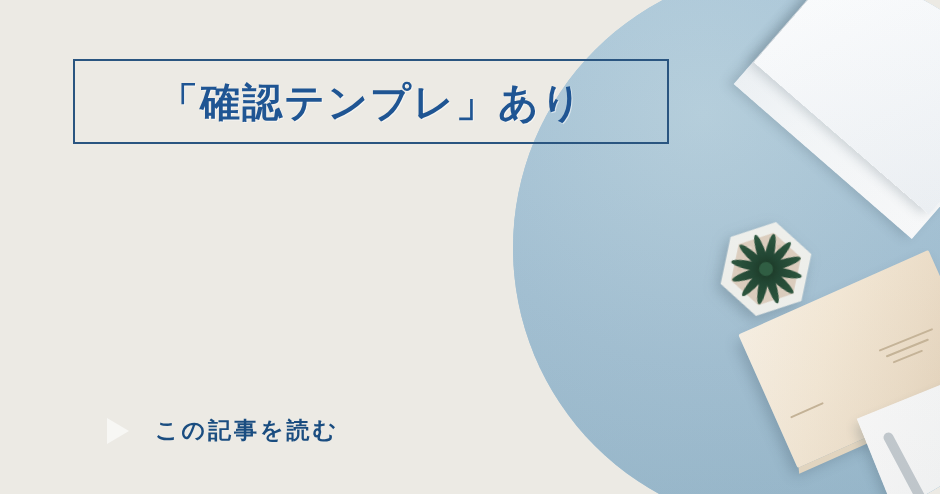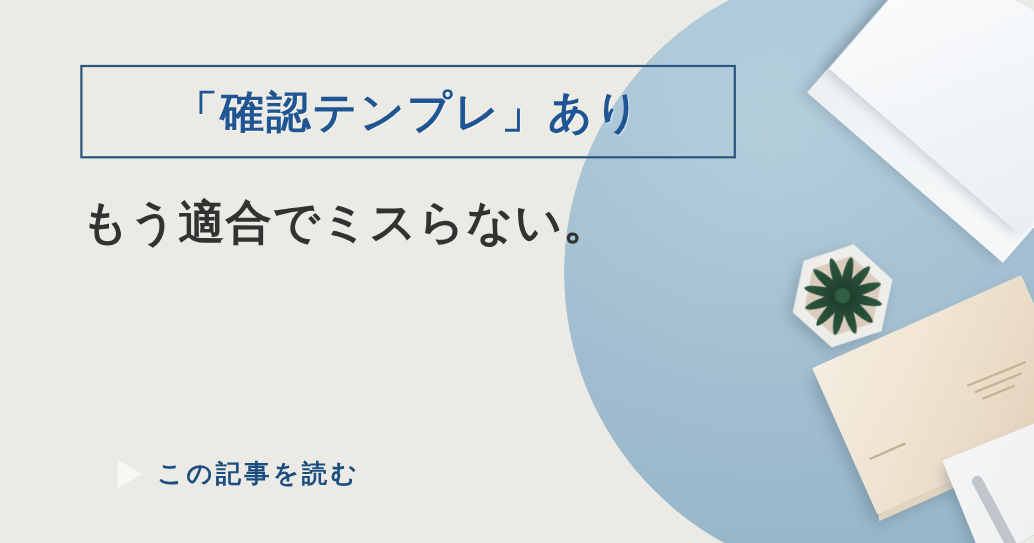--- a/index.html
+++ b/index.html
@@ -227,21 +227,21 @@
     letter-spacing: 1px;
     white-space: nowrap;
   }
 
   #cta {
     position: absolute;
     left: 95px;
     top: 415px;
     display: flex;
     align-items: center;
-    gap: 14px;
+    gap: 26px;
   }
   #cta-arrow-icon {
     width: 0; height: 0;
     border-left: 22px solid #F7F7F4;
     border-top: 13px solid transparent;
     border-bottom: 13px solid transparent;
   }
   #cta-text {
     font-size: 23px;
     font-weight: 700;
@@ -303,21 +303,20 @@
     </div>
   </div>
 
   <div id="content">
 
     <div id="badge">
       <span id="badge-text">「確認テンプレ」あり</span>
     </div>
 
     <div id="headline">
-      <div class="hl-line">もう適合でミスらない。</div>
     </div>
 
     <div id="cta">
       <span id="cta-arrow-icon"></span>
       <span id="cta-text">この記事を読む</span>
     </div>
 
   </div>
 </div>
 

